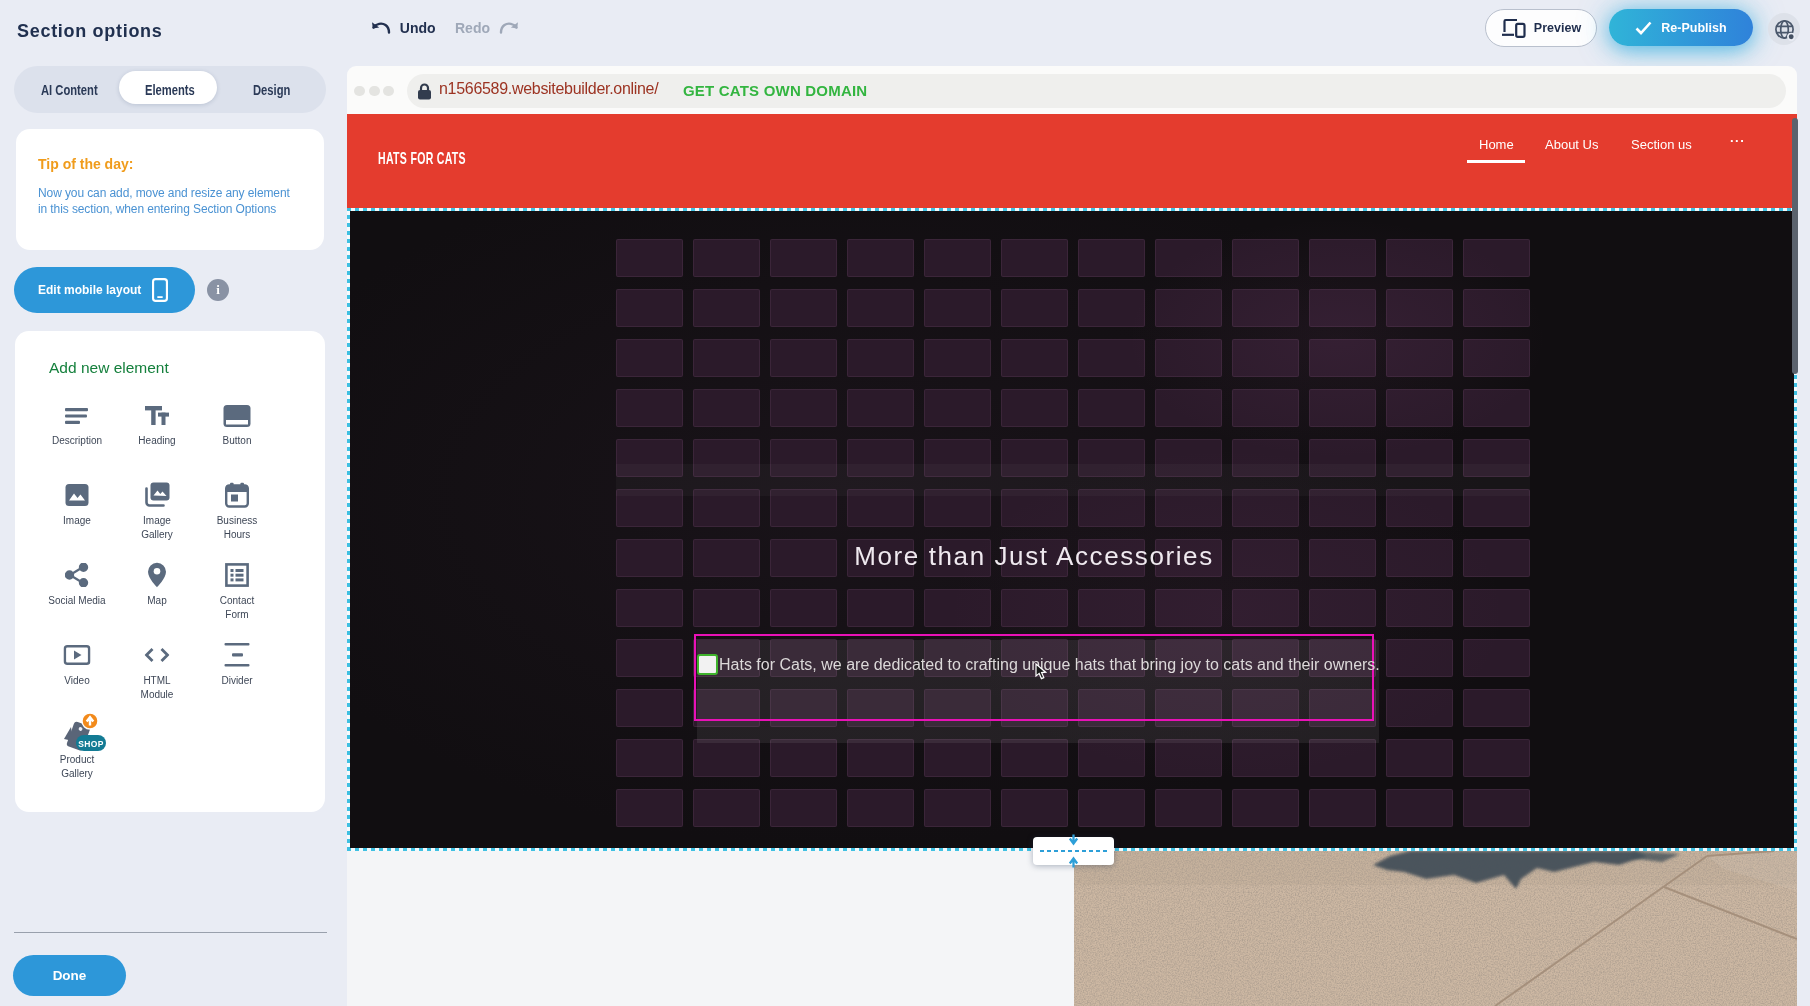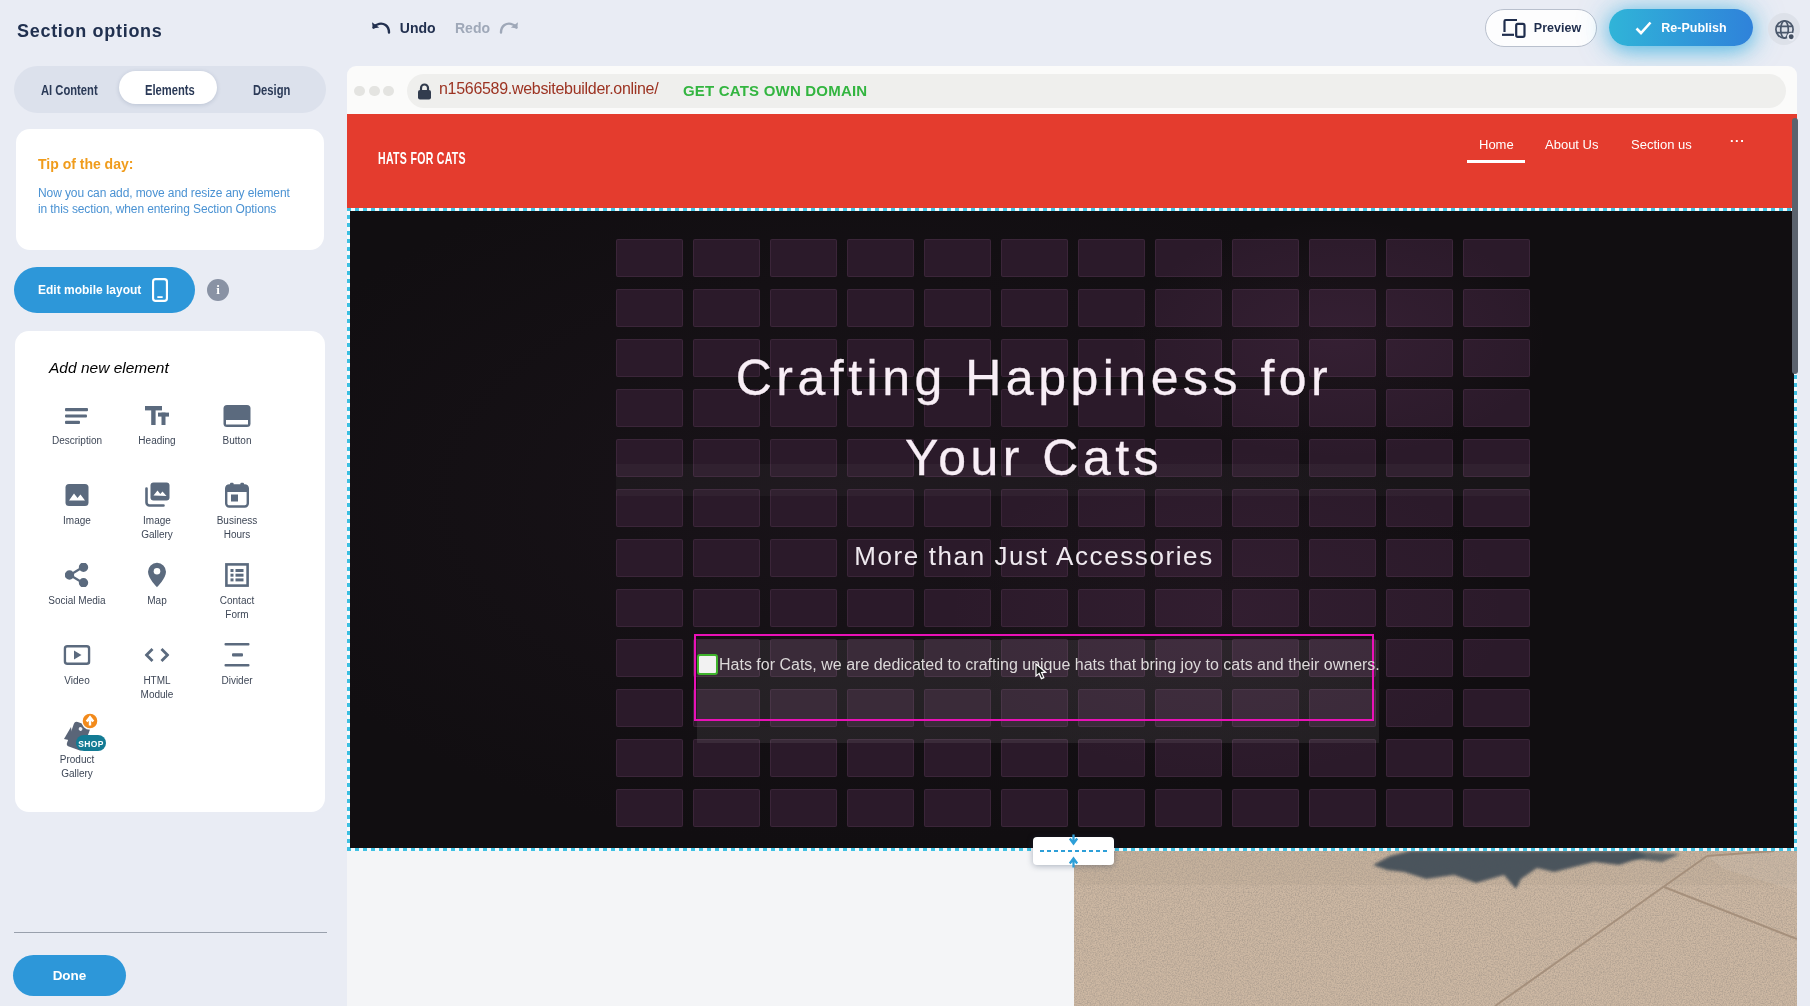--- a/index.html
+++ b/index.html
@@ -20,21 +20,21 @@
 .tab-active { left:105px; top:5px; width:98px; height:33px; background:#fff; border-radius:17px; box-shadow:0 1px 4px rgba(40,60,100,.18); position:absolute; }
 .tab-lbl { position:absolute; top:50%; transform:translateY(-50%) scaleX(0.8); transform-origin:left center; font-size:14px; font-weight:bold; color:#2b3a57; white-space:nowrap; }
 .card { background:#fff; border-radius:14px; }
 .tip-card { left:16px; top:129px; width:308px; height:121px; }
 .tip-h { left:38px; top:156px; font-size:14px; font-weight:bold; color:#f09c1c; }
 .tip-b { left:38px; top:186px; font-size:12px; color:#4a92d3; line-height:15.5px; letter-spacing:-0.1px; }
 .btn-mobile { left:14px; top:267px; width:181px; height:46px; background:#2d97d9; border-radius:23px; color:#fff; font-weight:bold; font-size:12px; }
 .btn-mobile span { position:absolute; left:24px; top:50%; transform:translateY(-50%); }
 .info-i { left:207px; top:279px; width:22px; height:22px; border-radius:50%; background:#8992a4; color:#fff; font-size:13px; font-weight:bold; text-align:center; line-height:22px; font-family:"Liberation Serif",serif; }
 .elem-card { left:15px; top:331px; width:310px; height:481px; }
-.elem-h { left:49px; top:359px; font-size:15.5px; color:#000000;font-style:italic; }
+.elem-h { left:49px; top:359px; font-size:15.5px; color:#15803d; }
 .el-lbl { position:absolute; font-size:10px; color:#3e4757; text-align:center; width:90px; line-height:14px; transform:translateX(-50%); }
 .el-ic { position:absolute; transform:translate(-50%,-50%); }
 .sep { left:14px; top:932px; width:313px; height:0; border-top:1.5px solid #99a0ac; }
 .btn-done { left:13px; top:955px; width:113px; height:41px; background:#2d97d9; border-radius:21px; color:#fff; font-weight:bold; font-size:13.5px; display:flex; align-items:center; justify-content:center; }
 
 
 .canvas { left:347px; top:66px; width:1450px; height:940px; background:#fbfbfa; border-radius:9px 9px 0 0; overflow:hidden; }
 .dot3 { position:absolute; width:10.5px; height:10.5px; border-radius:50%; background:#e4e4e1; top:19.5px; }
 .urlpill { position:absolute; left:60px; top:8px; width:1379px; height:34px; background:#efefed; border-radius:17px; }
 .urltext { position:absolute; left:92px; top:14px; font-size:16px; color:#9c3322; letter-spacing:-0.3px; }
@@ -380,21 +380,20 @@
       <div class="gb" style="left:654px;top:581px"></div>
       <div class="gb" style="left:731px;top:581px"></div>
       <div class="gb" style="left:808px;top:581px"></div>
       <div class="gb" style="left:885px;top:581px"></div>
       <div class="gb" style="left:962px;top:581px"></div>
       <div class="gb" style="left:1039px;top:581px"></div>
       <div class="gb" style="left:1116px;top:581px"></div>
     <div class="ov1"></div>
     <div class="ov2"></div>
     <div class="band"></div>
-    <div class="h-title">Crafting Happiness for<br>Your Cats</div>
     <div class="h-sub">More than Just Accessories</div>
     <div class="d-ov"></div>
     <div class="d-box"></div>
     <div class="d-text">
         <div><span class="chk"></span>Hats for Cats, we are dedicated to crafting unique hats that bring joy to cats and their owners.</div>
       </div>
     <svg style="position:absolute;left:688px;top:455px" width="12" height="18" viewBox="0 0 12 18">
         <path d="M1 1 L1 13 L4.2 10.4 L6.4 15.6 L8.8 14.6 L6.6 9.6 L10.6 9.2 Z" fill="#1a1a1a" stroke="#fff" stroke-width="1.2"></path>
       </svg>
     <div class="dash-h" style="top:0"></div>

